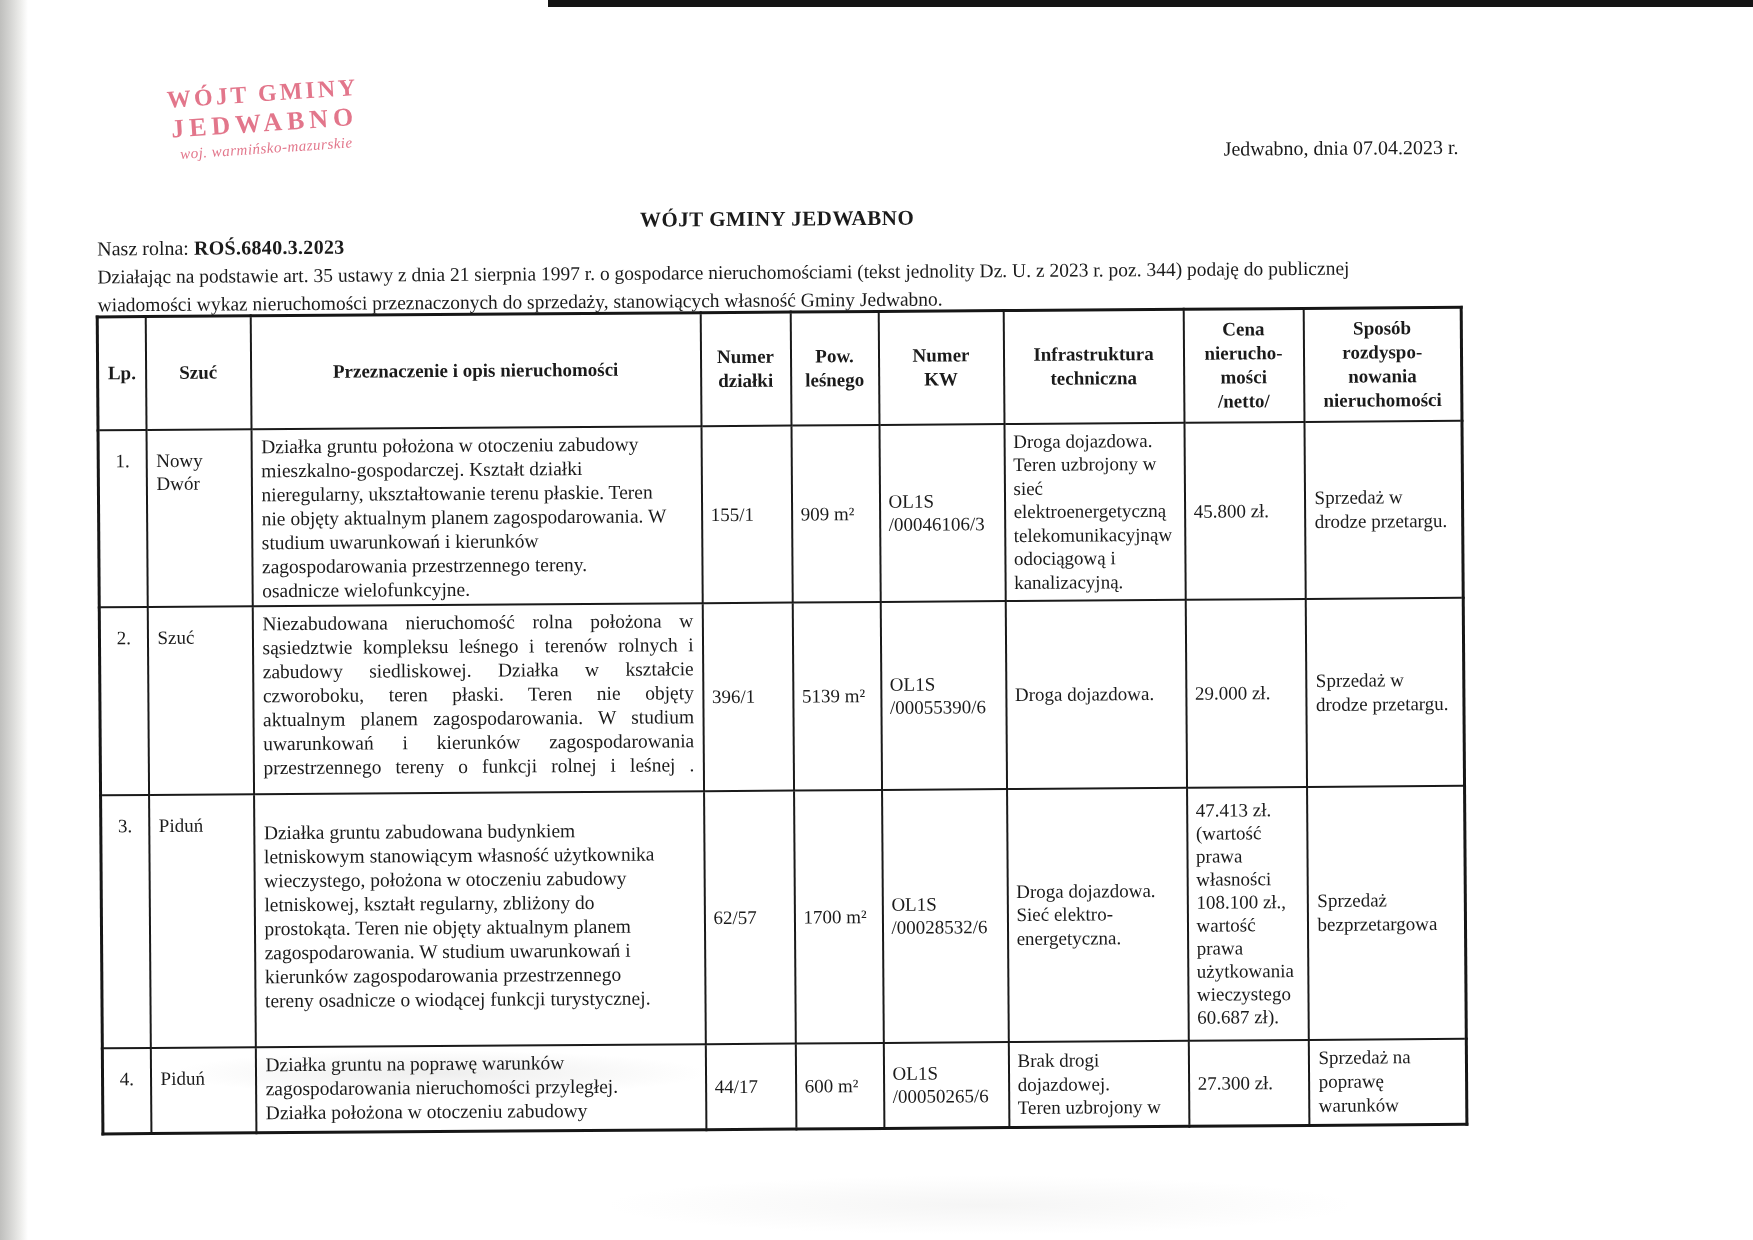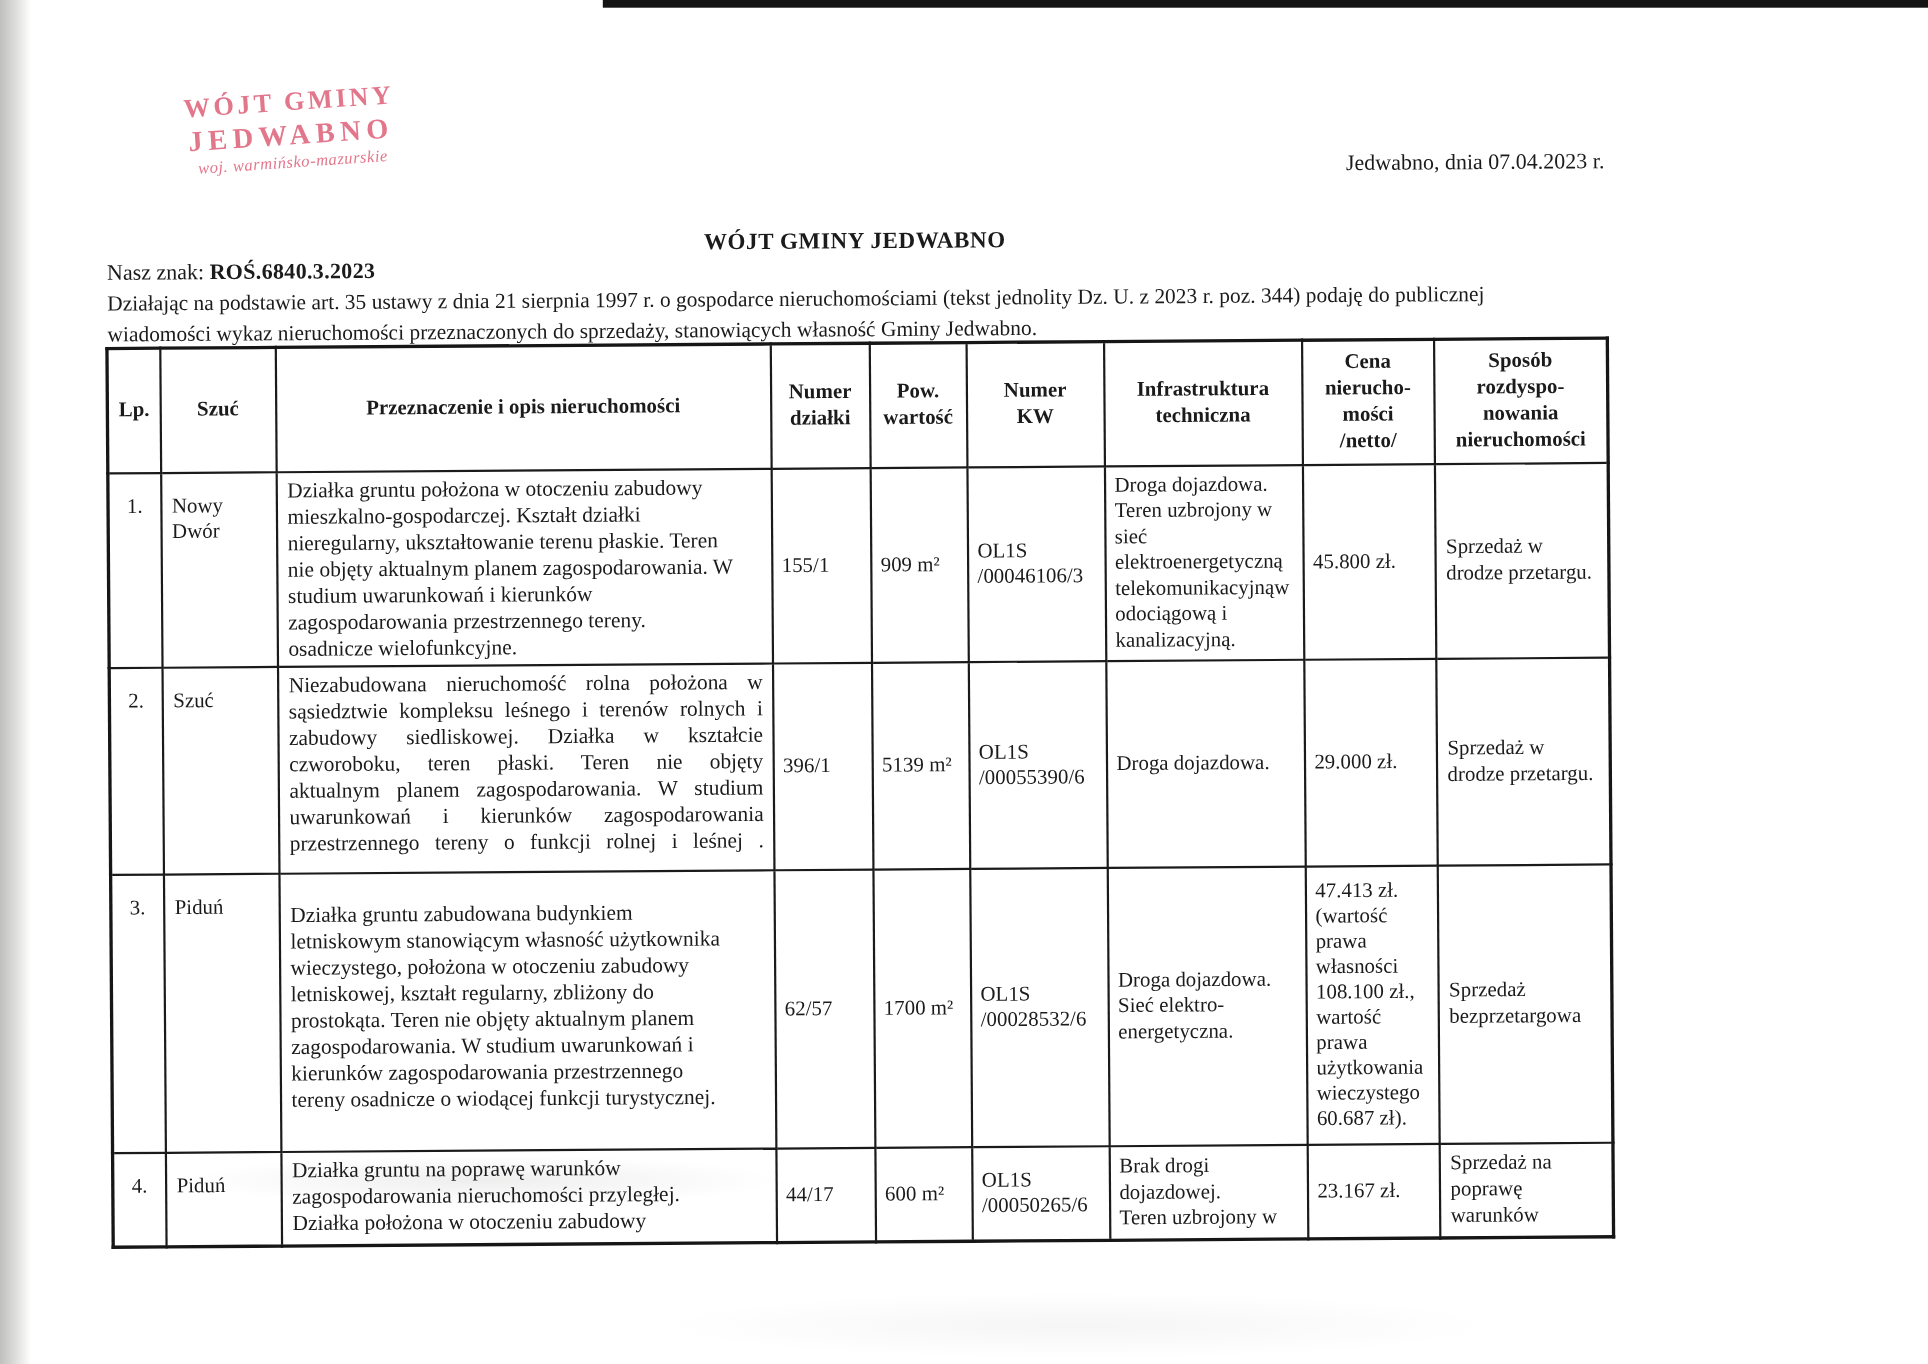--- a/index.html
+++ b/index.html
@@ -76,21 +76,21 @@
     <div class="stamp" style="color:#df647c;">
       <div class="stamp-l1">WÓJT GMINY</div>
       <div class="stamp-l2">JEDWABNO</div>
       <div class="stamp-l3">woj. warmińsko-mazurskie</div>
     </div>
 
     <div class="dateline">Jedwabno, dnia 07.04.2023 r.</div>
 
     <div class="doc-title">WÓJT GMINY JEDWABNO</div>
 
-    <div class="ref-line"><span>Nasz znak: </span><b>ROŚ.6840.3.2023</b></div>
+    <div class="ref-line"><span>Nasz rolna: </span><b>ROŚ.6840.3.2023</b></div>
 
     <div class="intro">
       <div>Działając na podstawie art. 35 ustawy z dnia 21 sierpnia 1997 r. o gospodarce nieruchomościami (tekst jednolity Dz. U. z 2023 r. poz. 344)  podaję do publicznej</div>
       <div>wiadomości wykaz nieruchomości przeznaczonych do sprzedaży, stanowiących własność Gminy Jedwabno.</div>
     </div>
 
     <table class="doc-table">
       <colgroup>
         <col style="width:48px">
           <col style="width:105px">
@@ -103,21 +103,21 @@
           <col style="width:158px">
       </colgroup>
       <thead>
         <tr class="hdr">
           <th>Lp.</th>
           <th>Szuć</th>
           <th>Przeznaczenie i opis nieruchomości</th>
           <th>Numer
 działki</th>
           <th>Pow.
-wartość</th>
+leśnego</th>
           <th>Numer
 KW</th>
           <th>Infrastruktura
 techniczna</th>
           <th>Cena
 nierucho-
 mości
 /netto/</th>
           <th>Sposób
 rozdyspo-
@@ -208,21 +208,21 @@
           <td class="c-opis">Działka gruntu na poprawę warunków
 zagospodarowania nieruchomości przyległej.
 Działka położona w otoczeniu zabudowy</td>
           <td class="c-nr">44/17</td>
           <td class="c-pow">600 m²</td>
           <td class="c-kw">OL1S
 /00050265/6</td>
           <td class="c-infra">Brak drogi
 dojazdowej.
 Teren uzbrojony w</td>
-          <td class="c-cena">23.167 zł.</td>
+          <td class="c-cena">27.300 zł.</td>
           <td class="c-sposob">Sprzedaż na
 poprawę
 warunków</td>
         </tr>
       </tbody>
     </table>
 
   </div>
 </div>
 

